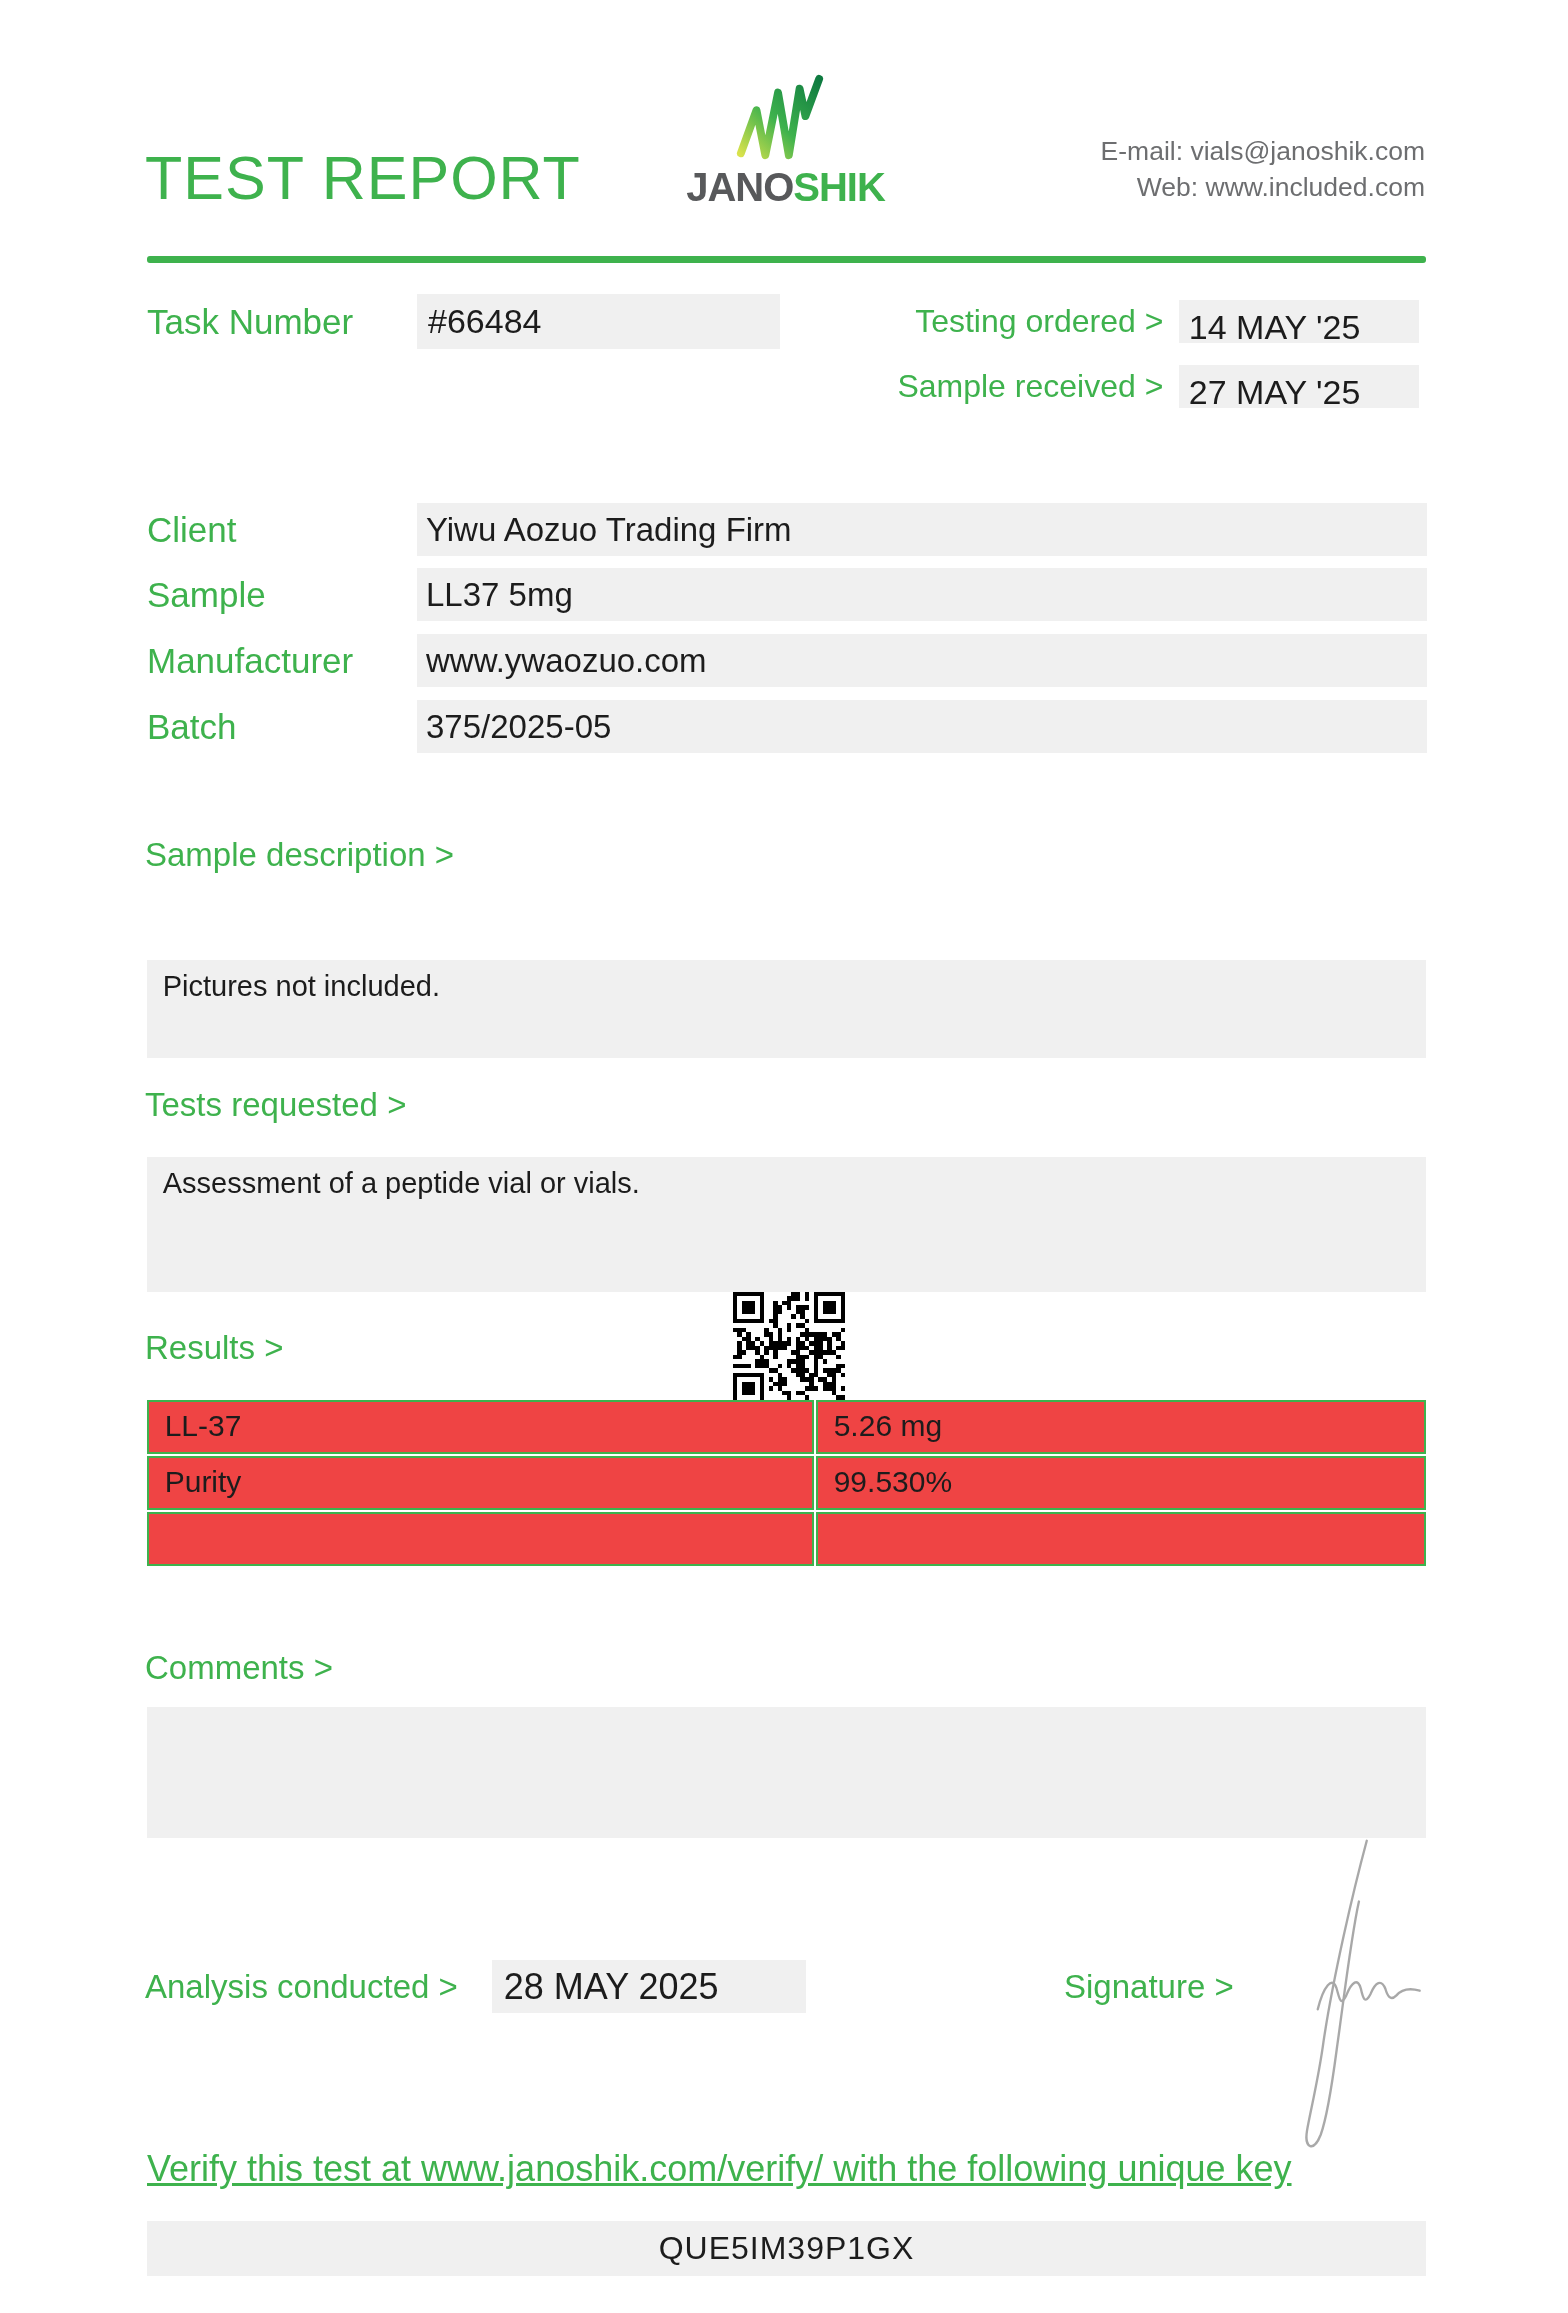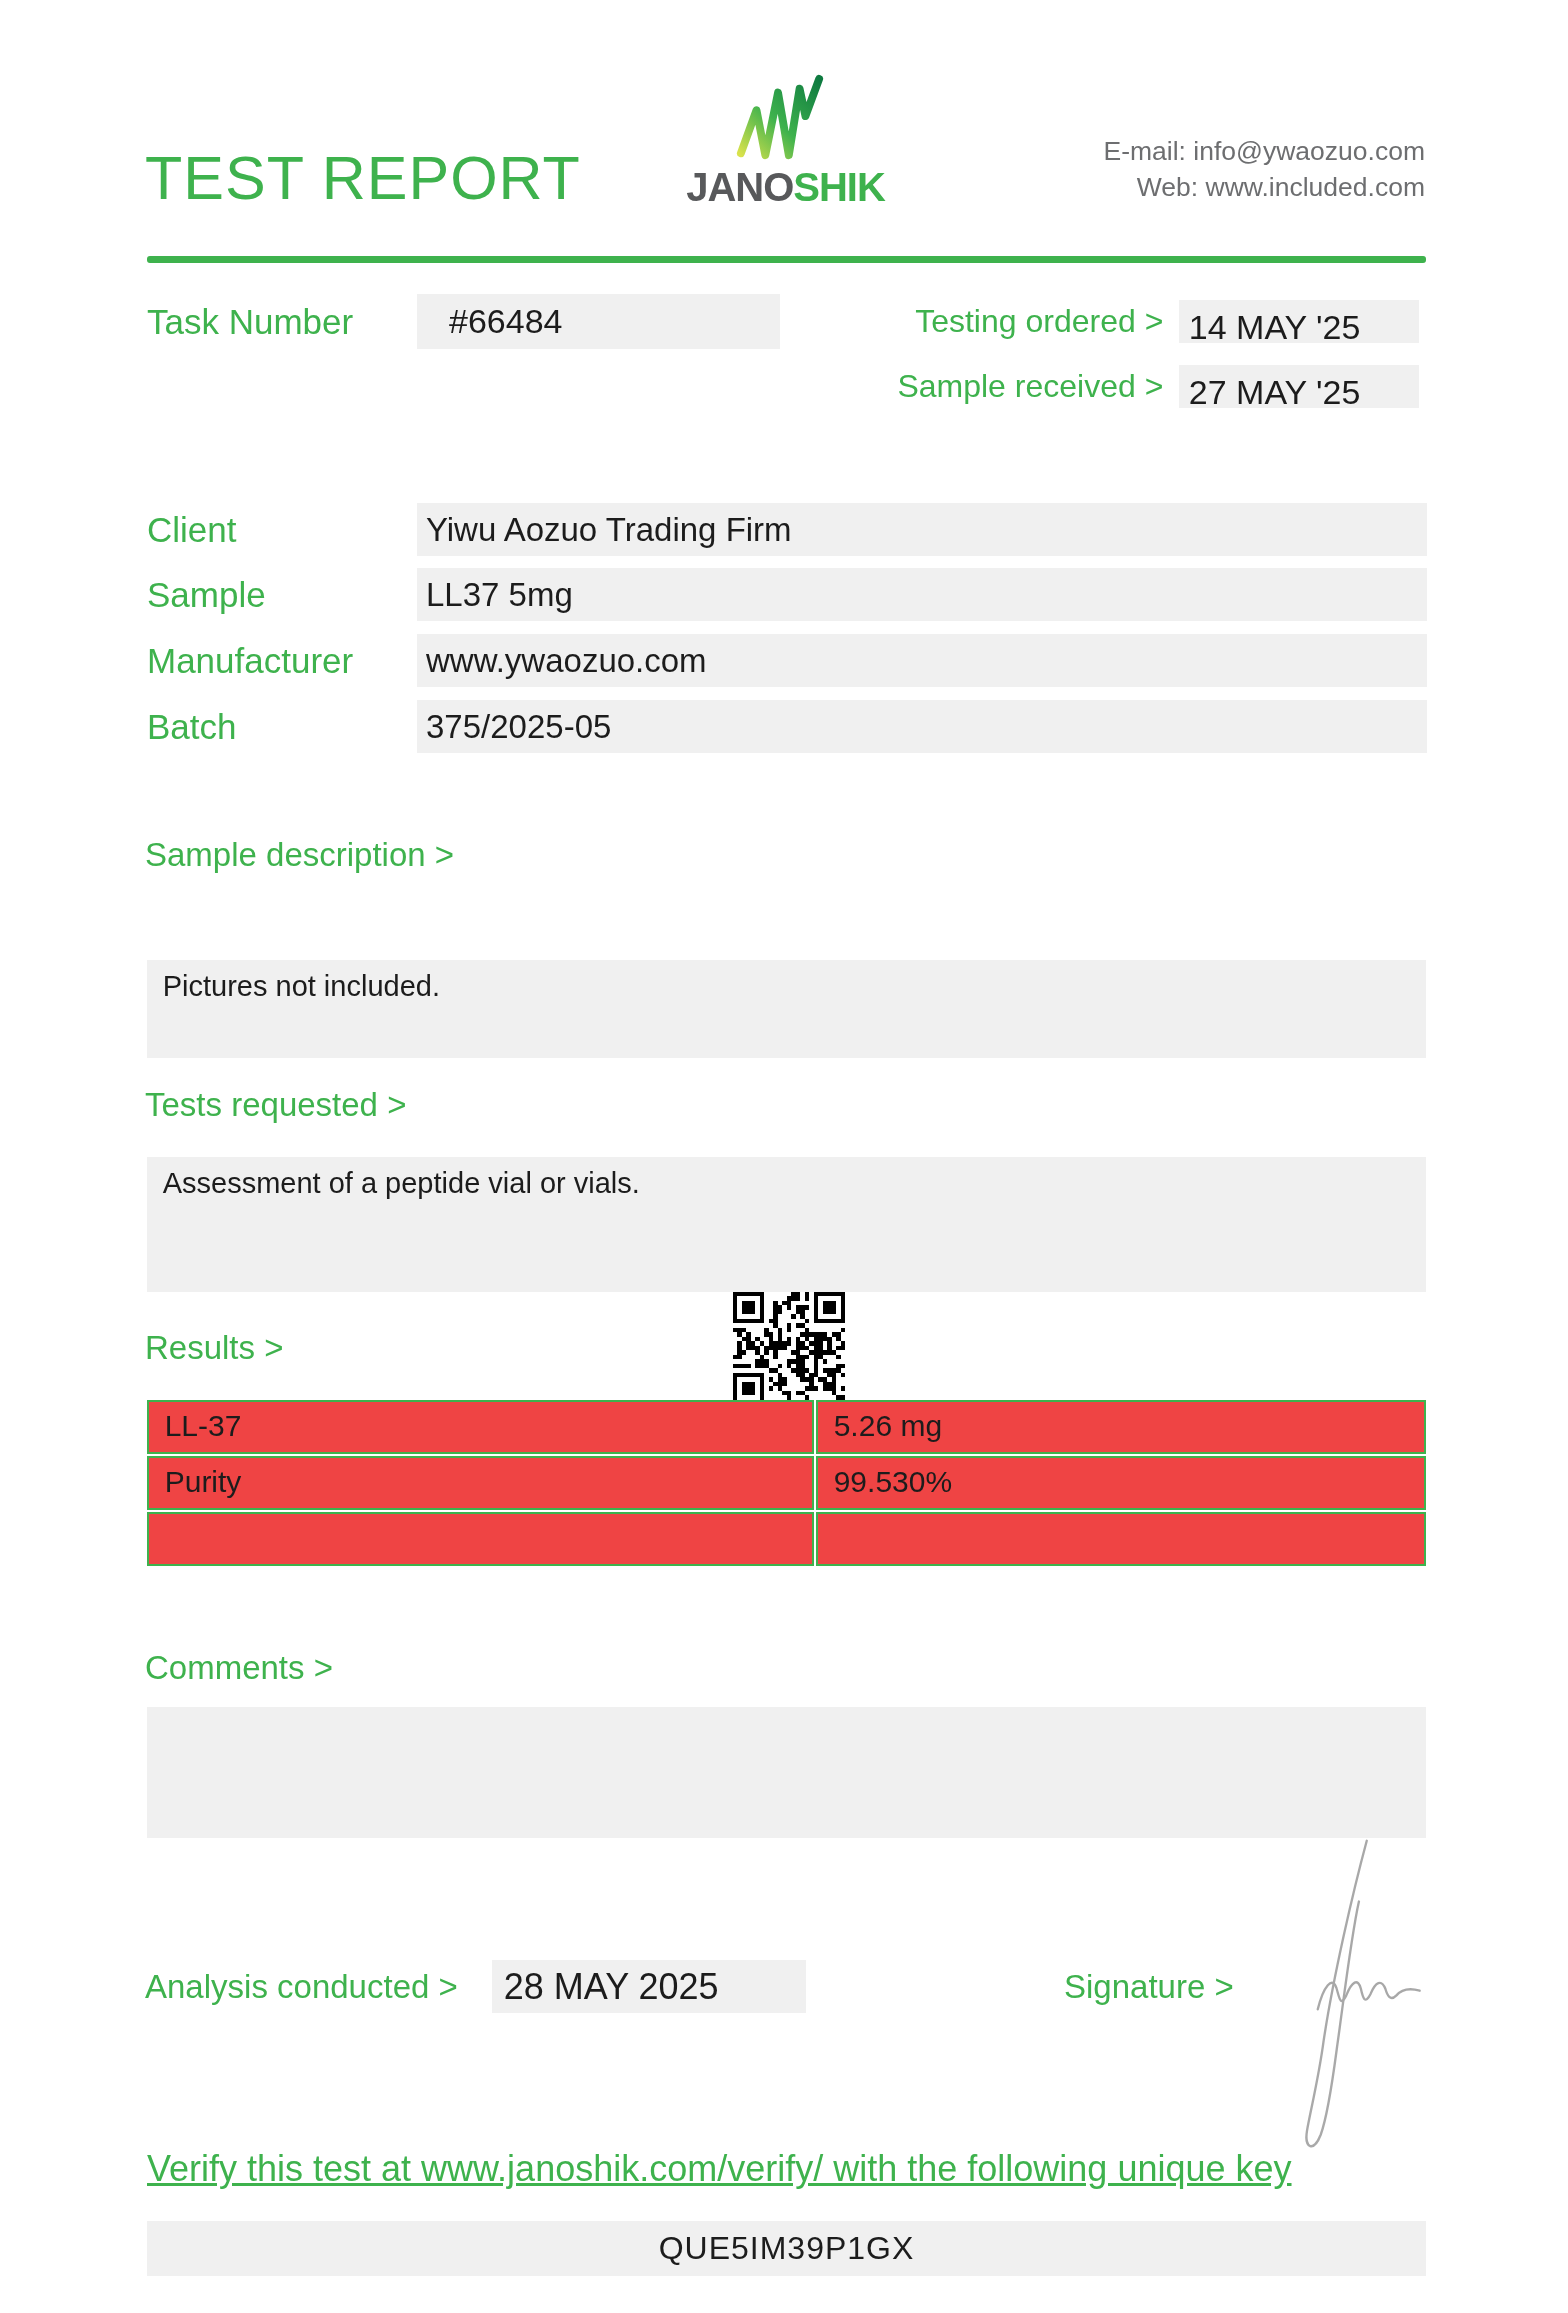--- a/index.html
+++ b/index.html
@@ -42,21 +42,21 @@
     position:absolute;left:147px;top:256px;width:1279px;height:6.9px;
     background:var(--green);border-radius:2.9px;
   }
   
   .green-label{color:var(--green);white-space:nowrap;}
   .task-label{position:absolute;left:147px;top:294px;font-size:35px;line-height:55px;}
   .task-box{
     position:absolute;left:417px;top:294px;width:363px;height:55px;
     background:var(--box-gray);
   }
-  .task-box span{display:block;padding-left:32px;font-size:34px;line-height:55px;color:var(--text-black);}
+  .task-box span{display:block;padding-left:11px;font-size:34px;line-height:55px;color:var(--text-black);}
   .date-row{
     position:absolute;left:843px;width:576px;height:55px;
     display:flex;align-items:center;justify-content:flex-end;gap:15.7px;
   }
   .date-row.r1{top:294px;}
   .date-row.r2{top:359px;}
   .date-row .lbl{font-size:32px;color:var(--green);}
   .date-box{
     width:240px;height:43px;background:var(--box-gray);flex:0 0 auto;
   }
@@ -130,21 +130,21 @@
       </linearGradient>
     </defs>
     <polyline points="8,82 24,38 33,84 46,20 57,84 68,16 74,44 88,6" fill="none" stroke="url(#logograd)" stroke-width="8" stroke-linecap="round" stroke-linejoin="round"></polyline>
   </svg>
 
   <div class="logo-text">
     <span class="jano">JANO</span><span class="shik">SHIK</span>
   </div>
 
   <div class="contact">
-    <div><span>E-mail:</span> <span>info@ywaozuo.com</span></div>
+    <div><span>E-mail:</span> <span>vials@janoshik.com</span></div>
     <div><span>Web:</span> <span>www.included.com</span></div>
   </div>
 
   <div class="rule"></div>
 
   <div class="task-label green-label">Task Number</div>
   <div class="task-box">
     <span>#66484</span>
   </div>
 

